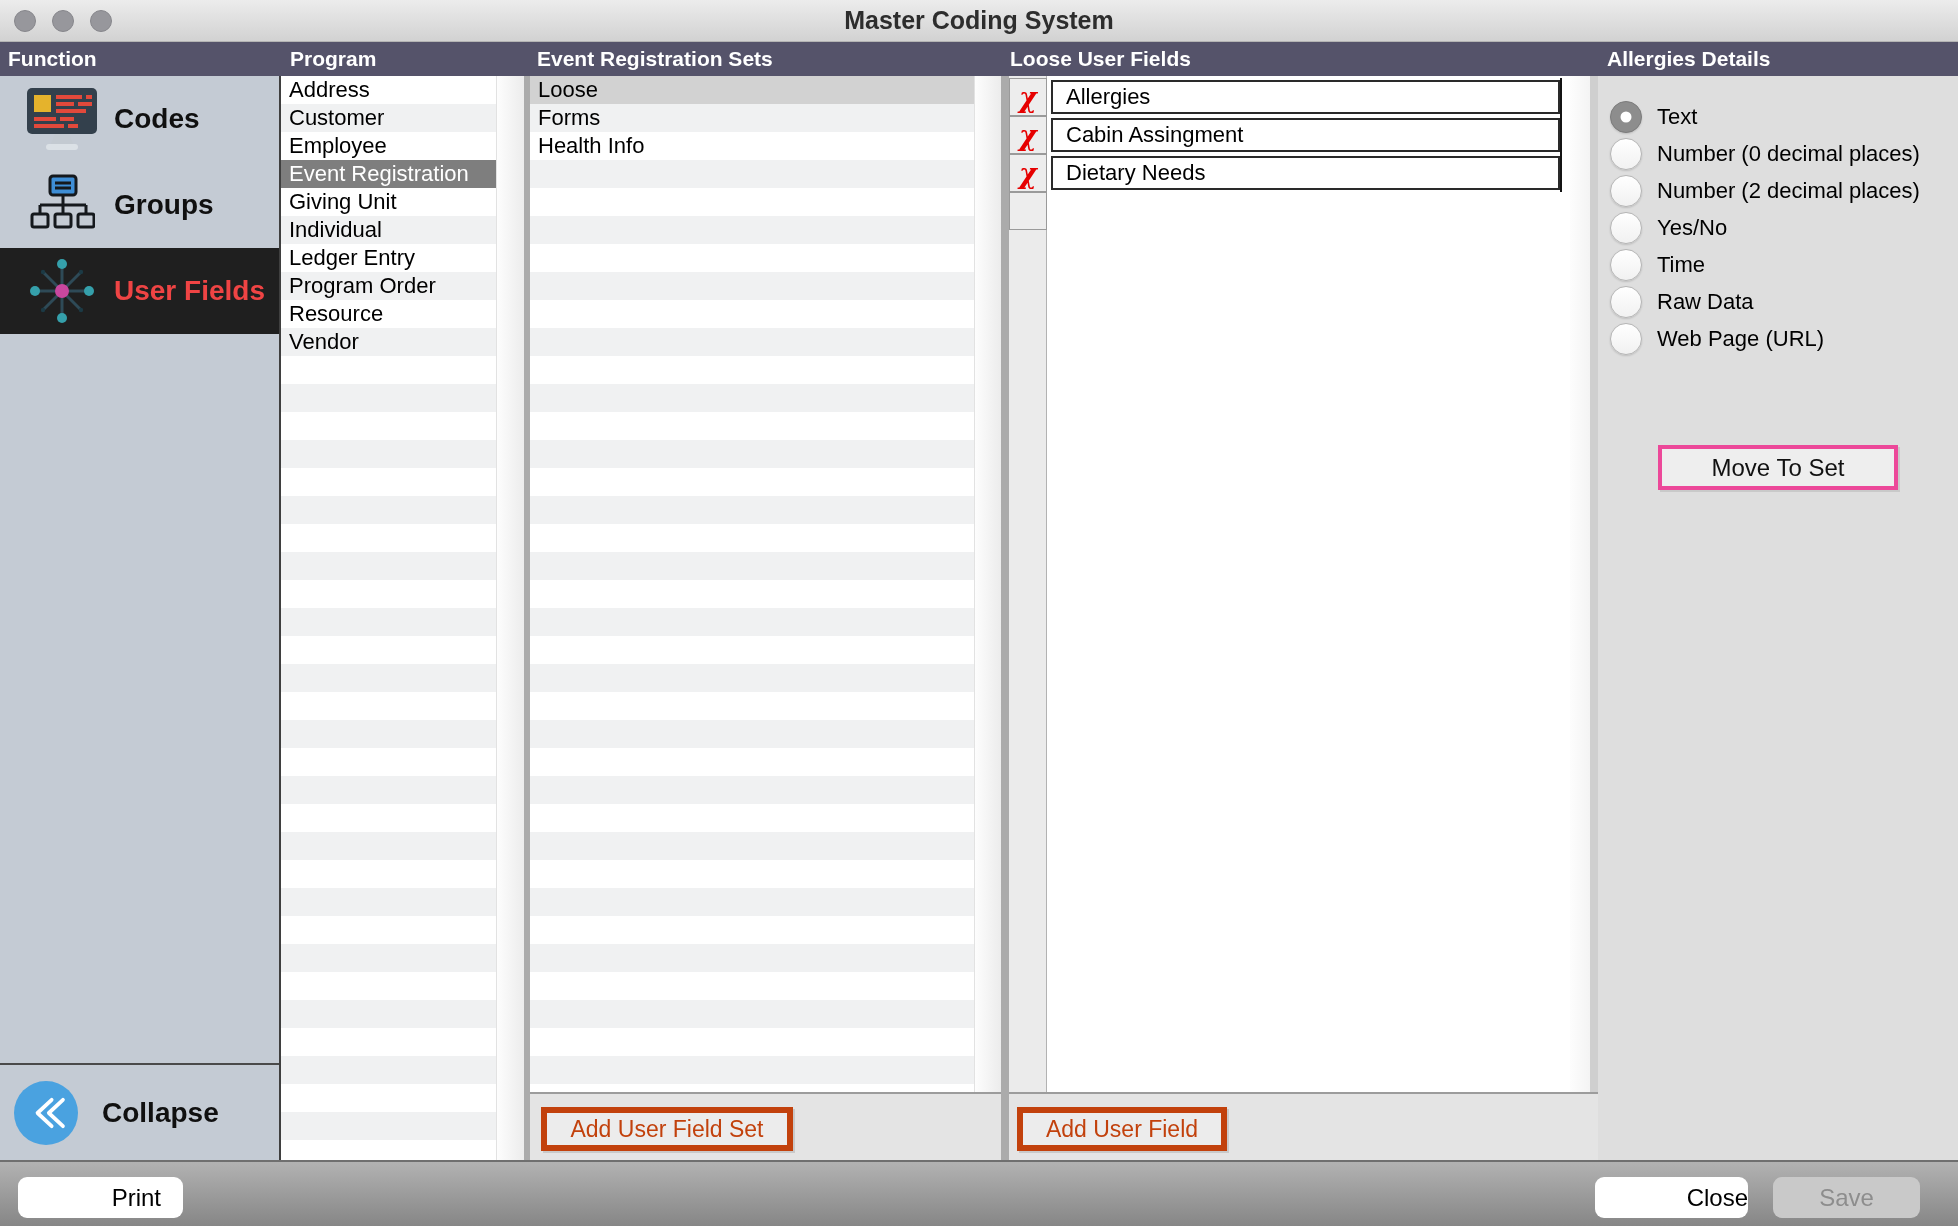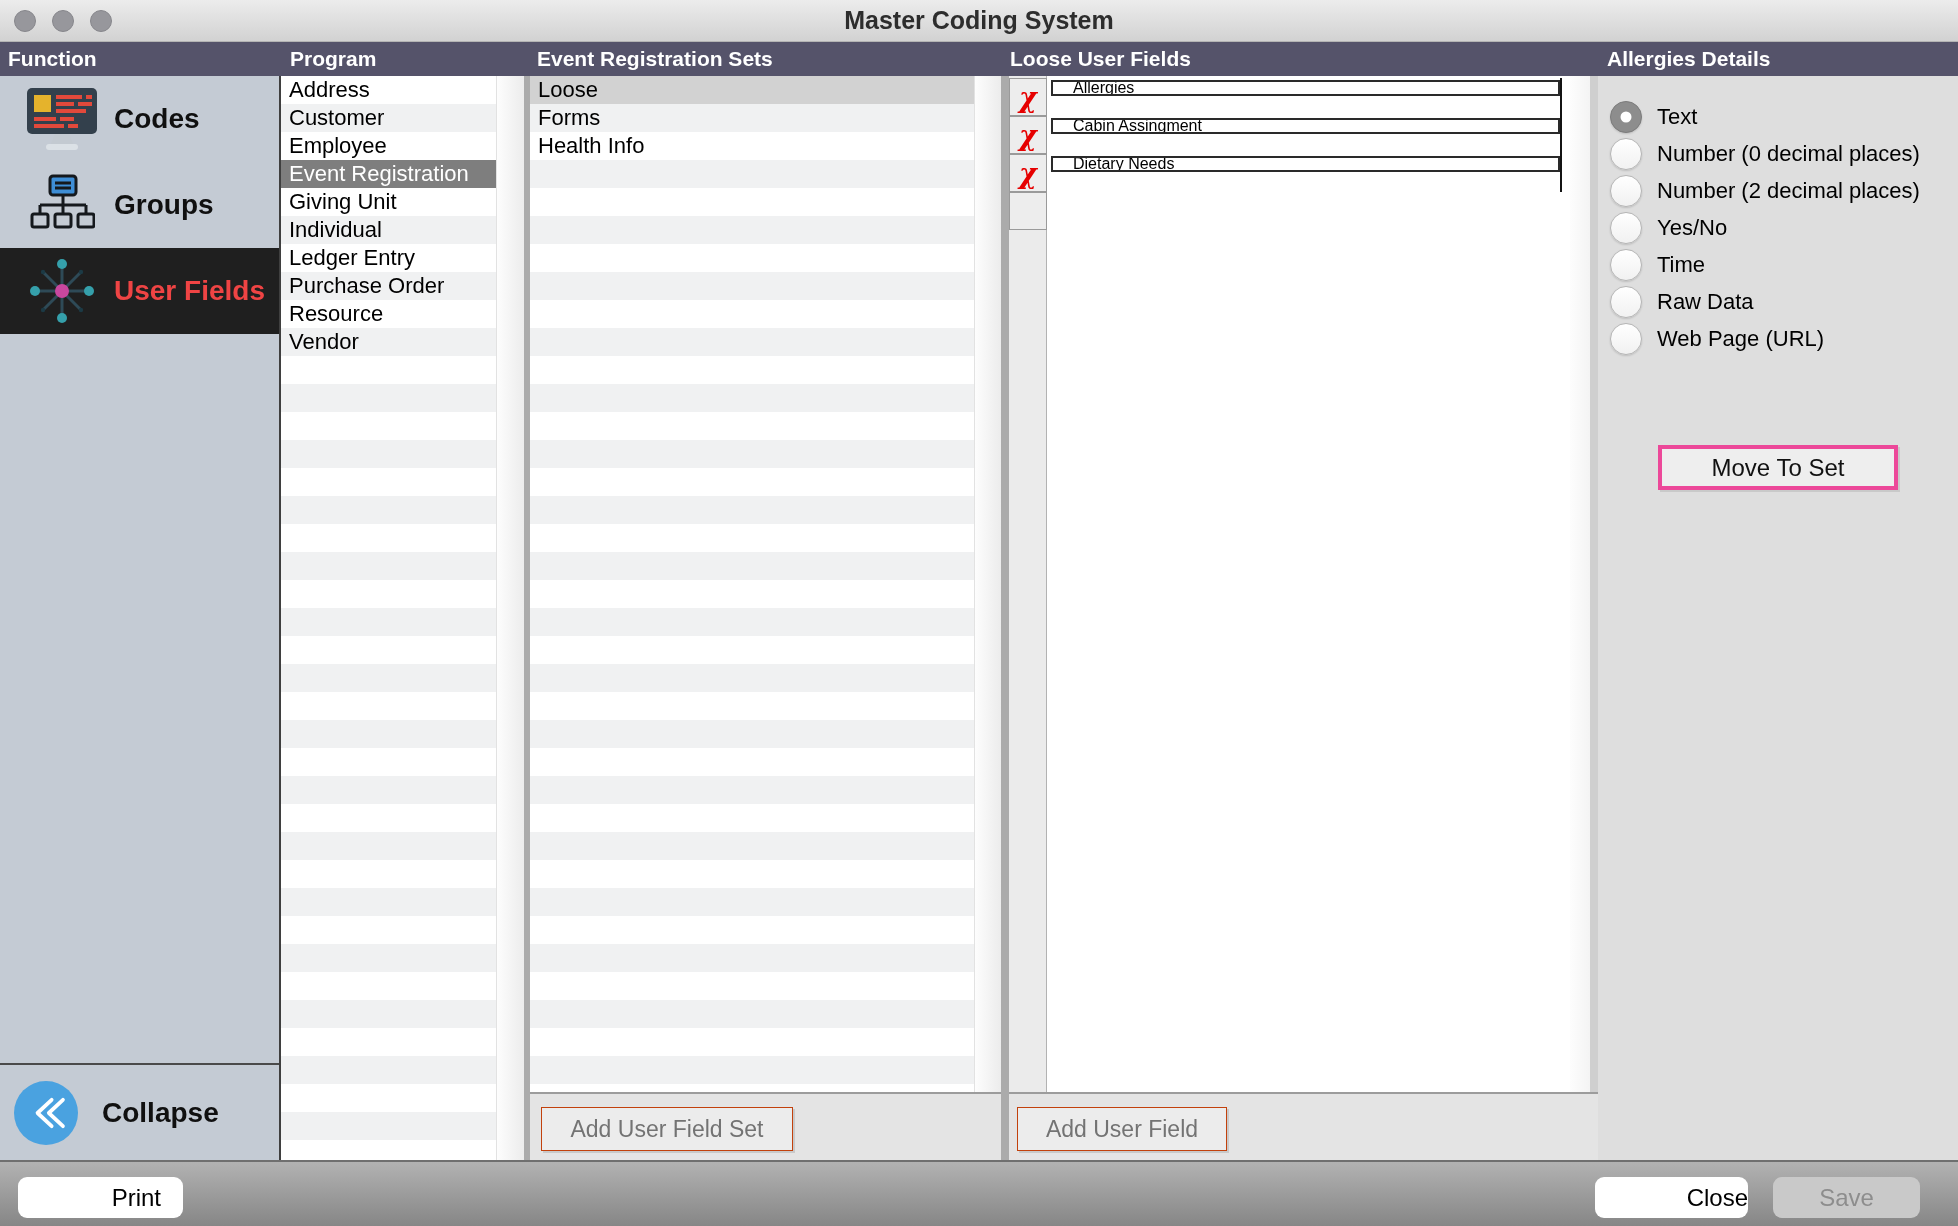--- a/index.html
+++ b/index.html
@@ -44,29 +44,29 @@
   .lrow { height:28px; line-height:28px; font-size:22px; color:#000; padding-left:8px; white-space:nowrap; overflow:hidden; }
   .program-list .lrow.selected { background:#7e7e7e; color:#fff; }
 
   
   .sets-region { width:471px; display:flex; flex-direction:column; }
   .sets-main { flex:1; display:flex; }
   .sets-list { width:444px; background:repeating-linear-gradient(to bottom,#ffffff 0 28px,#f0f1f2 28px 56px); }
   .sets-list .lrow.selected { background:#d2d2d2; color:#000; }
   .sets-track { width:27px; background:linear-gradient(to right,#fdfdfd,#ececec); border-left:1px solid #e2e2e2; }
   .strip { height:68px; background:#e4e4e4; border-top:2px solid #9c9c9c; flex:none; }
-  .strip-btn { display:block; margin:13px 0 0 11px; width:252px; height:44px; background:#ececec; border:1px solid #c2410c; box-shadow:2px 2px 0 #c9c9c9; font-family:inherit; font-size:23px; color:#737373; }
+  .strip-btn { display:block; margin:13px 0 0 11px; width:252px; height:44px; background:#ececec; border:6px solid #c2410c; box-shadow:2px 2px 0 #c9c9c9; font-family:inherit; font-size:23px; color:#c2410c; }
 
   
   .fields-region { width:589px; display:flex; flex-direction:column; }
   .fields-main { flex:1; position:relative; background:#fff; }
   .x-strip { position:absolute; left:0; top:0; bottom:0; width:38px; background:#ebebeb; border-right:1px solid #b2b2b2; }
   .x-cell { position:absolute; left:0; width:38px; height:38px; background:#ededed; border:1px solid #9a9a9a; display:flex; align-items:center; justify-content:center; }
   .x-glyph { font-family:"DejaVu Serif", serif; font-style:italic; font-weight:700; font-size:27px; color:#e60000; line-height:1; }
-  .field-input { position:absolute; left:42px; width:509px; height:16px; border:2px solid #2a2a2a; background:#fff; font-family:inherit; font-size:16px; color:#000; padding-left:20px; }
+  .field-input { position:absolute; left:42px; width:509px; height:34px; border:2px solid #2a2a2a; background:#fff; font-family:inherit; font-size:22px; color:#000; padding-left:13px; }
   .fields-vline { position:absolute; left:551px; top:2px; width:2px; height:114px; background:#141414; }
   .fields-track { position:absolute; left:561px; top:0; bottom:0; width:28px; background:linear-gradient(to right,#fdfdfd,#f0f0f0); }
   .fields-rdiv { position:absolute; right:0; top:0; bottom:0; width:8px; background:#cfcfcf; }
   .fields-strip { height:68px; background:#e4e4e4; border-top:2px solid #9c9c9c; flex:none; }
   .fields-strip .strip-btn { width:210px; margin-left:8px; }
 
   
   .details-panel { width:360px; background:#dedede; position:relative; padding-top:22px; }
   .radio-row { display:flex; align-items:center; height:37px; padding-left:12px; gap:15px; }
   .radio { width:32px; height:32px; border-radius:50%; background:linear-gradient(#ffffff,#f1f1f1); border:1px solid #b6b6b6; box-shadow:0 1px 2px rgba(0,0,0,0.15); position:relative; flex:none; }
@@ -186,21 +186,21 @@
 
     <div class="program-region">
       <div class="program-list" id="program-list">
           <div class="lrow">Address</div>
           <div class="lrow">Customer</div>
           <div class="lrow">Employee</div>
           <div class="lrow selected">Event Registration</div>
           <div class="lrow">Giving Unit</div>
           <div class="lrow">Individual</div>
           <div class="lrow">Ledger Entry</div>
-          <div class="lrow">Purchase Order</div>
+          <div class="lrow">Program Order</div>
           <div class="lrow">Resource</div>
           <div class="lrow">Vendor</div>
         </div>
       <div class="scroll-track"></div>
     </div>
 
     <div class="div-mid"></div>
 
     <div class="sets-region">
       <div class="sets-main">

